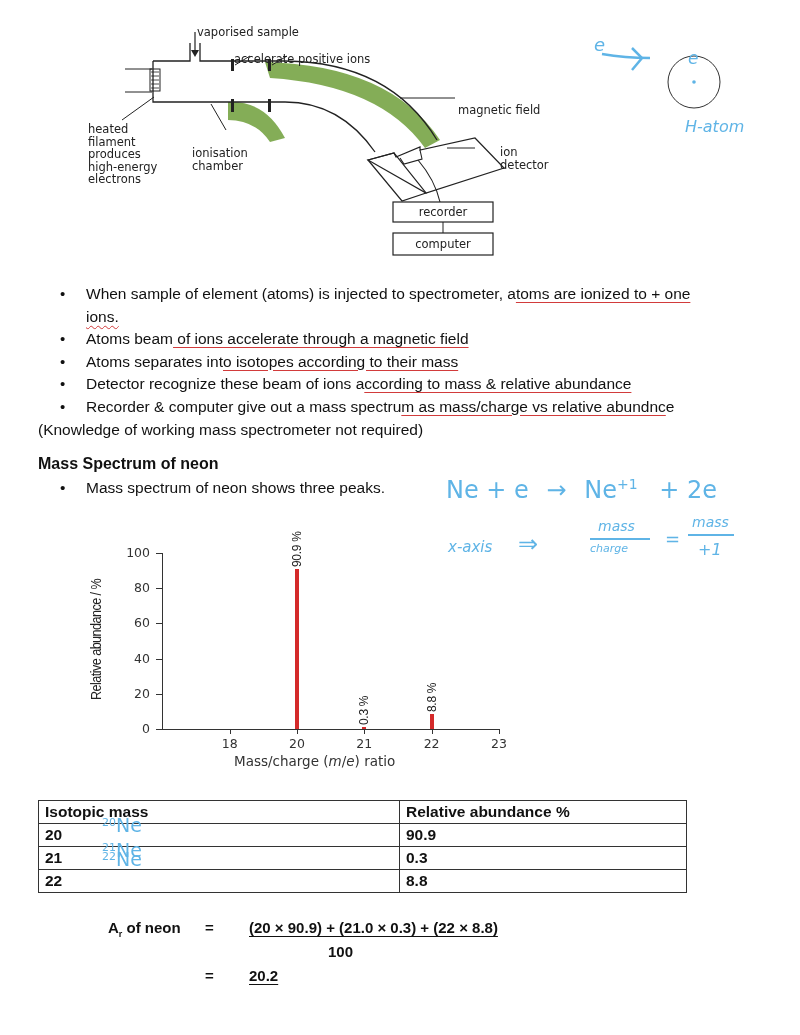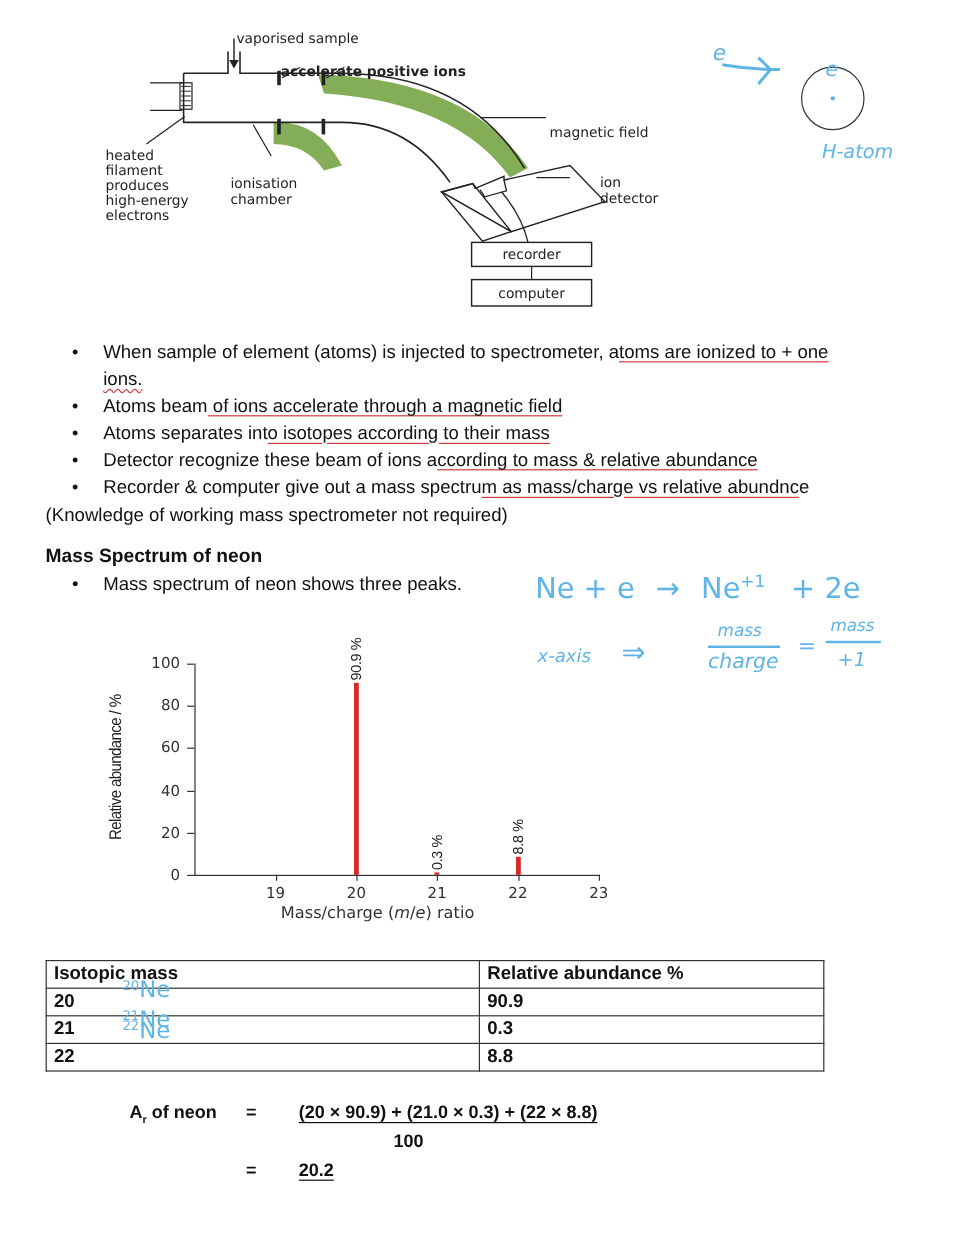--- a/index.html
+++ b/index.html
@@ -64,21 +64,21 @@
     <path d="M 320 138 L 324 144 L 342 139 L 340 130" fill="none" stroke="#222" stroke-width="1.1"></path>
     <polygon points="288,140 314,133 346,173 322,181" fill="none" stroke="#222" stroke-width="1.2"></polygon>
     <line x1="367" y1="128" x2="395" y2="128" stroke="#222"></line>
     <path d="M 338 140 Q 355 160 360 182" fill="none" stroke="#222" stroke-width="1.1"></path>
 
     <rect x="313" y="182" width="100" height="20" fill="#fff" stroke="#222" stroke-width="1.2"></rect>
     <line x1="363" y1="202" x2="363" y2="213" stroke="#222"></line>
     <rect x="313" y="213" width="100" height="22" fill="#fff" stroke="#222" stroke-width="1.2"></rect>
   </svg>
   <div class="diag-label" style="left:117px;top:6px;">vaporised sample</div>
-  <div class="diag-label" style="left:154px;top:33px;font-weight:bold;">accelerate positive ions</div>
+  <div class="diag-label" style="left:154px;top:33px;">accelerate positive ions</div>
   <div class="diag-label" style="left:378px;top:72px;margin-top:12px;">magnetic field</div>
   <div class="diag-label" style="left:8px;top:103px;">
     <div>heated</div>
     <div>filament</div>
     <div>produces</div>
     <div>high-energy</div>
     <div>electrons</div>
   </div>
   <div class="diag-label" style="left:112px;top:127px;">
     <div>ionisation</div>
@@ -133,21 +133,21 @@
   <div class="hand" style="left:26px;top:6px;font-size:24px;font-style:normal;">
     <span>Ne + e</span>
     <span style="margin:0 10px;">→</span>
     <span>Ne</span><sup style="font-size:14px;">+1</sup>
     <span style="margin-left:14px;">+ 2e</span>
   </div>
   <div class="hand" style="left:28px;top:68px;font-size:15px;">x-axis</div>
   <div class="hand" style="left:98px;top:60px;font-size:24px;font-style:normal;">⇒</div>
   <div class="hand" style="left:178px;top:48px;font-size:14px;">mass</div>
   <div class="abs" style="left:170px;top:68px;width:60px;height:2px;background:#5fb4e6;"></div>
-  <div class="hand" style="left:170px;top:72px;font-size:17px;">charge</div>
+  <div class="hand" style="left:170px;top:72px;font-size:11px;">charge</div>
   <div class="hand" style="left:245px;top:58px;font-size:18px;font-style:normal;">=</div>
   <div class="hand" style="left:272px;top:44px;font-size:14px;">mass</div>
   <div class="abs" style="left:268px;top:64px;width:46px;height:2px;background:#5fb4e6;"></div>
   <div class="hand" style="left:278px;top:70px;font-size:16px;">+1</div>
 </div>
 
 <div class="abs" style="left:0;top:0;width:800px;height:800px;pointer-events:none;">
 
   <div class="abs" style="left:162px;top:553px;width:1px;height:177px;background:#333;"></div>
 
@@ -162,21 +162,21 @@
       <div class="tick-label" style="left: 112px; top: 650.6px; width: 38px; text-align: right;">40</div>
       <div class="abs" style="left: 156px; top: 623.4px; width: 6px; height: 1px; background: rgb(51, 51, 51);"></div>
       <div class="tick-label" style="left: 112px; top: 615.4px; width: 38px; text-align: right;">60</div>
       <div class="abs" style="left: 156px; top: 588.2px; width: 6px; height: 1px; background: rgb(51, 51, 51);"></div>
       <div class="tick-label" style="left: 112px; top: 580.2px; width: 38px; text-align: right;">80</div>
       <div class="abs" style="left: 156px; top: 553px; width: 6px; height: 1px; background: rgb(51, 51, 51);"></div>
       <div class="tick-label" style="left: 112px; top: 545px; width: 38px; text-align: right;">100</div>
     </div>
   <div id="xticks">
       <div class="abs" style="left: 229.7px; top: 729px; width: 1px; height: 5px; background: rgb(51, 51, 51);"></div>
-      <div class="tick-label" style="left: 214.7px; top: 736px; width: 30px; text-align: center;">19</div>
+      <div class="tick-label" style="left: 214.7px; top: 736px; width: 30px; text-align: center;">18</div>
       <div class="abs" style="left: 297px; top: 729px; width: 1px; height: 5px; background: rgb(51, 51, 51);"></div>
       <div class="tick-label" style="left: 282px; top: 736px; width: 30px; text-align: center;">20</div>
       <div class="abs" style="left: 364.3px; top: 729px; width: 1px; height: 5px; background: rgb(51, 51, 51);"></div>
       <div class="tick-label" style="left: 349.3px; top: 736px; width: 30px; text-align: center;">21</div>
       <div class="abs" style="left: 431.6px; top: 729px; width: 1px; height: 5px; background: rgb(51, 51, 51);"></div>
       <div class="tick-label" style="left: 416.6px; top: 736px; width: 30px; text-align: center;">22</div>
       <div class="abs" style="left: 498.9px; top: 729px; width: 1px; height: 5px; background: rgb(51, 51, 51);"></div>
       <div class="tick-label" style="left: 483.9px; top: 736px; width: 30px; text-align: center;">23</div>
     </div>
   <div id="bars">

